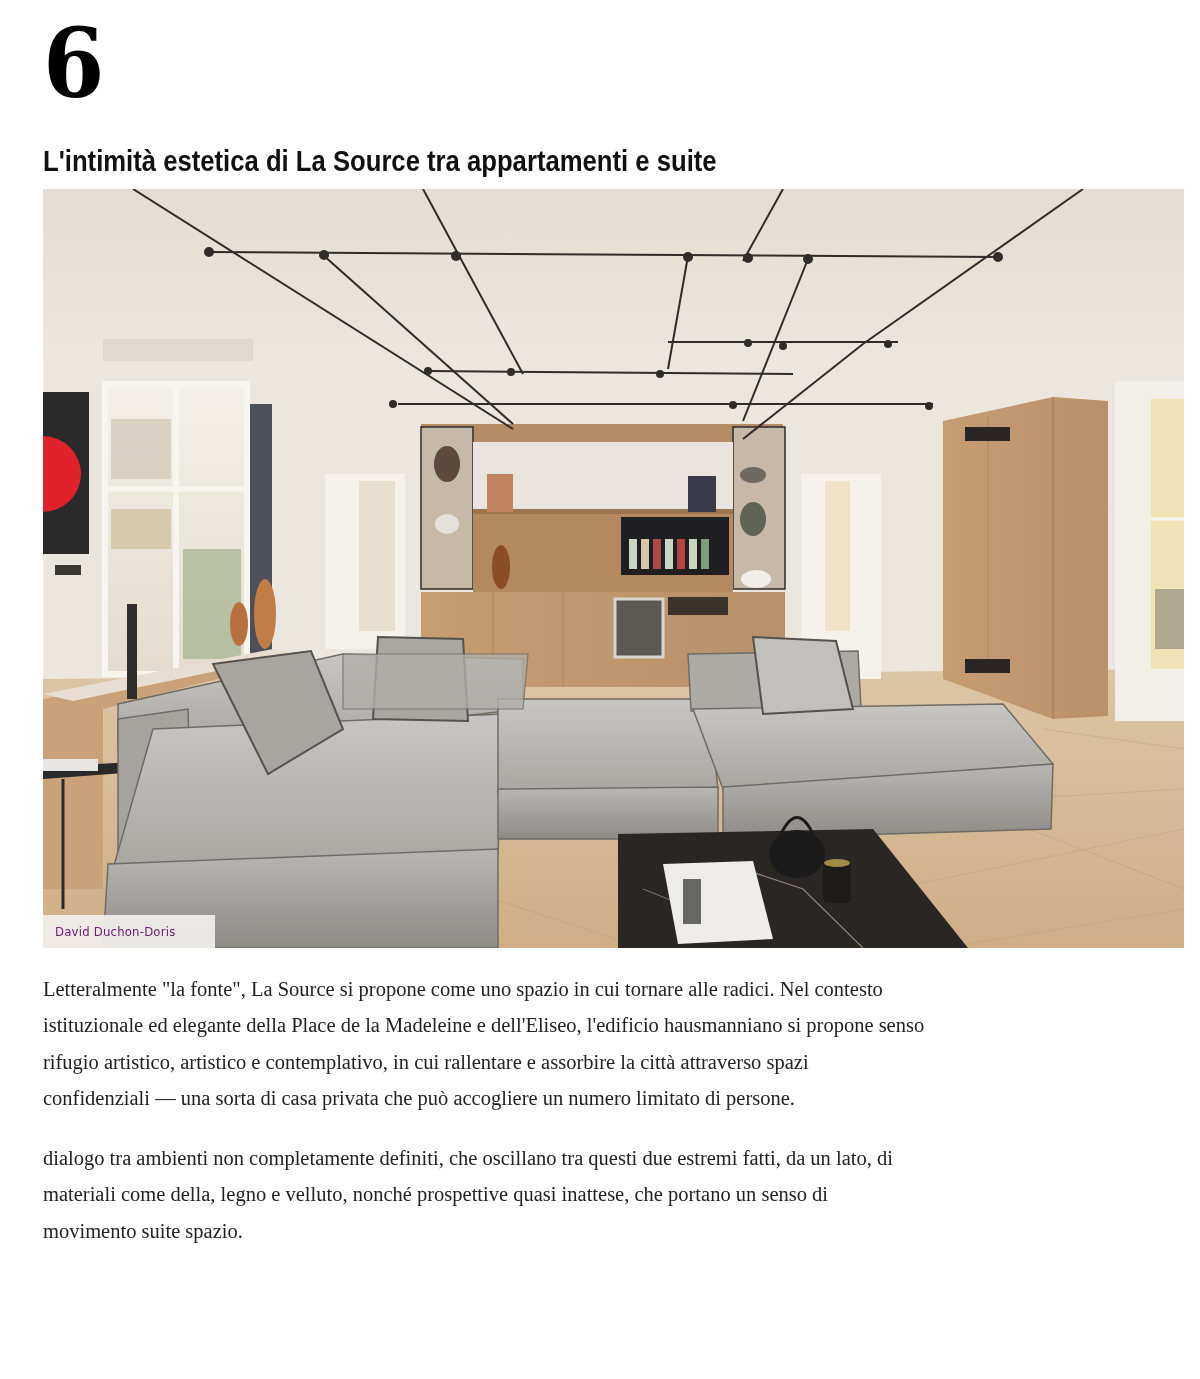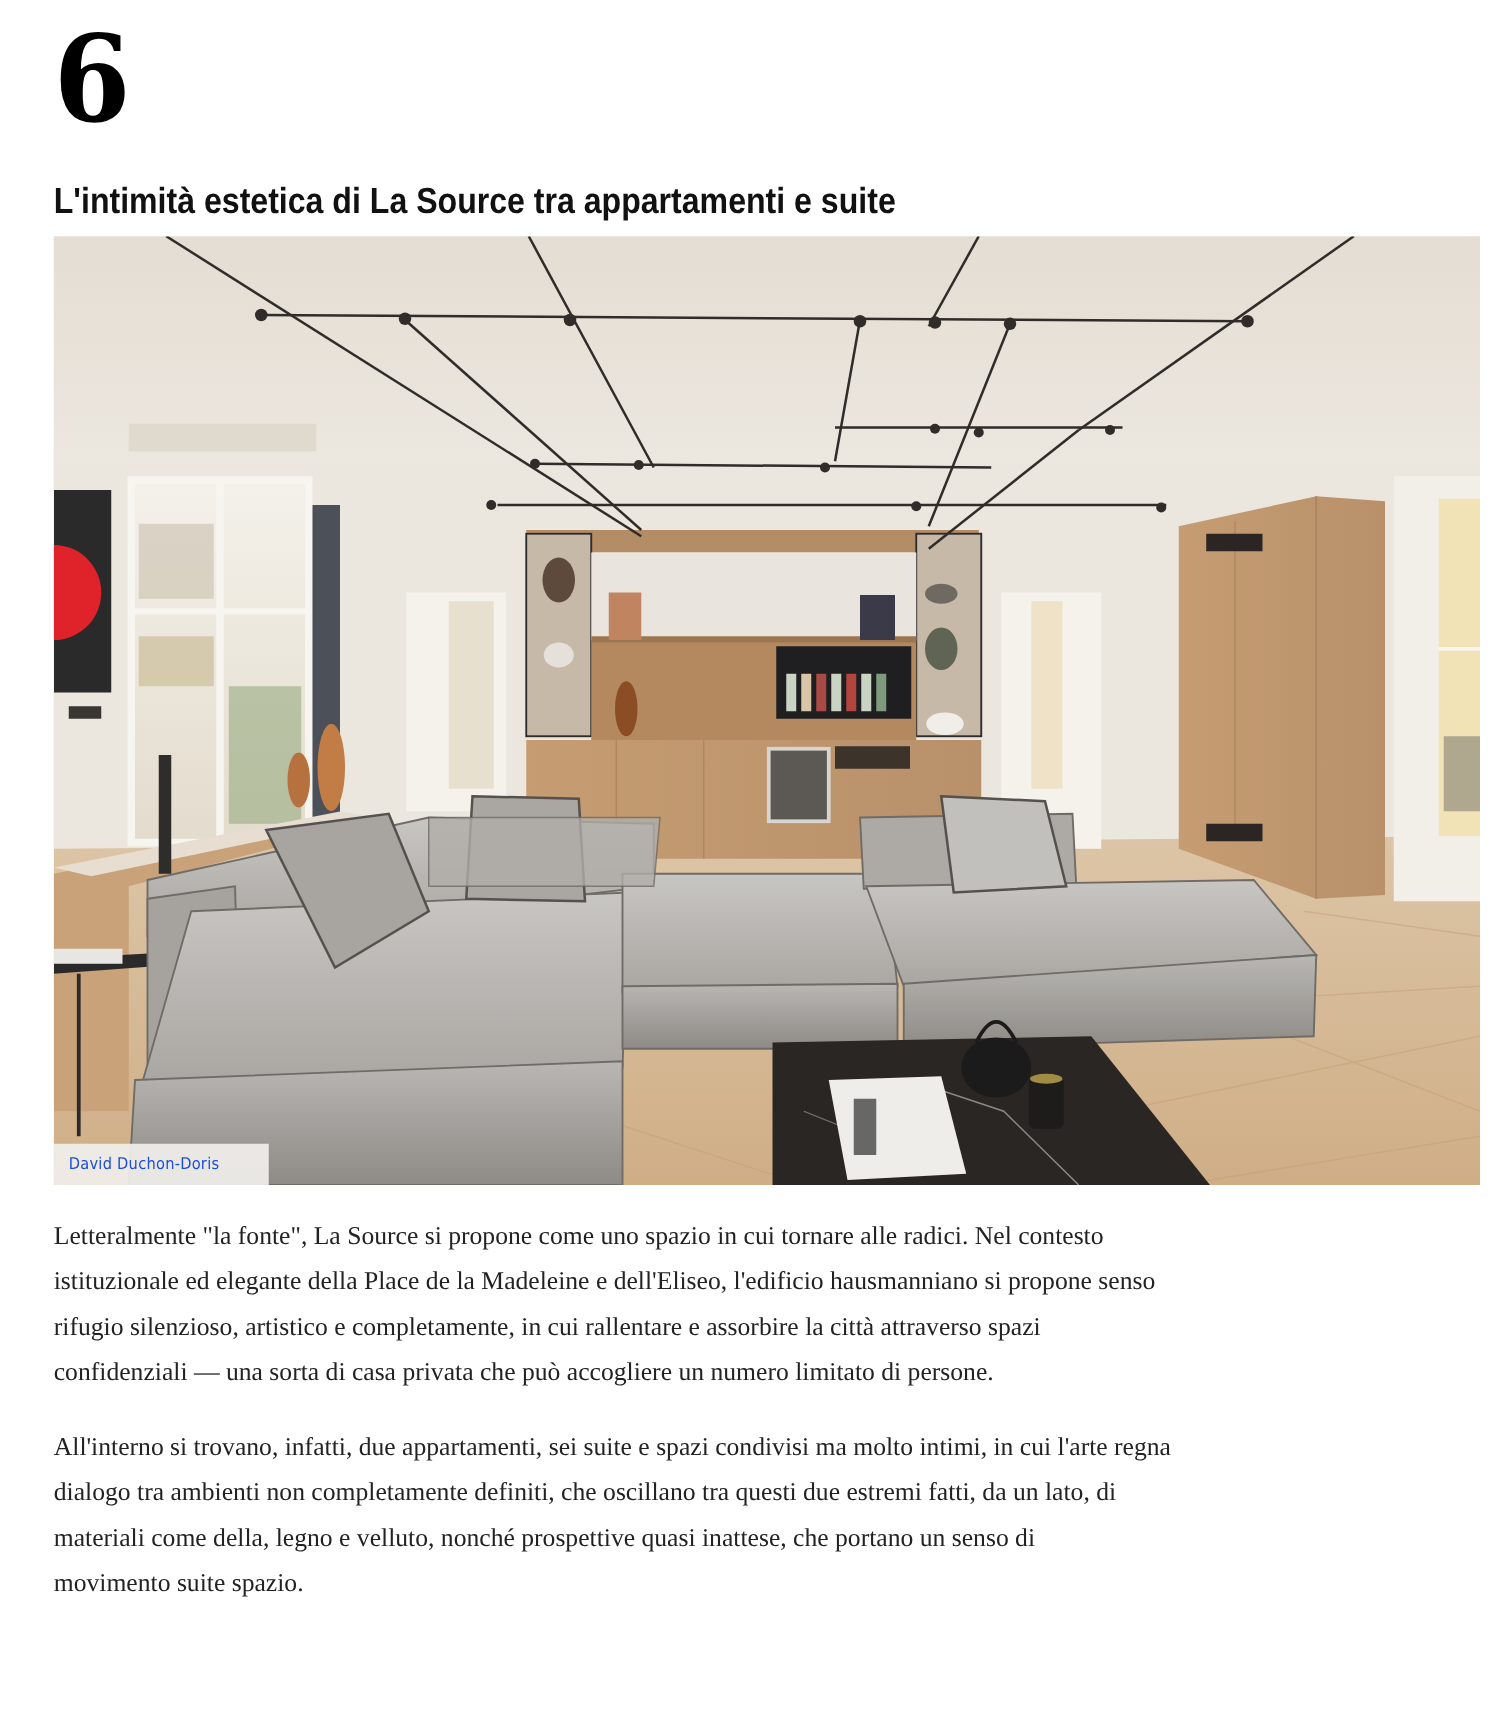--- a/index.html
+++ b/index.html
@@ -21,21 +21,21 @@
   }
   .figure {
     position: absolute; left: 0; top: 189px; width: 1141px; height: 759px;
     overflow: hidden; background: #e9e4dc;
   }
   .figure svg { display: block; width: 1141px; height: 759px; }
   .credit {
     position: absolute; left: 0; bottom: 0; width: 172px; height: 33px;
     background: rgba(240,238,235,0.93);
     font-family: "DejaVu Sans Condensed", "DejaVu Sans", sans-serif;
-    font-size: 13px; line-height: 33px; color: #1d4ed8;
+    font-size: 13px; line-height: 33px; color: #701a75;
     padding-left: 12px; box-sizing: border-box; white-space: nowrap;
     letter-spacing: 0.2px;
   }
   .body-text {
     position: absolute; left: 0; width: 1142px; margin: 0;
     font-family: "Liberation Serif", serif; font-size: 20.5px;
     line-height: 36.4px; color: #222;
   }
   .p1 { top: 971px; }
   .p2 { top: 1140px; }
@@ -231,24 +231,23 @@
       <rect x="780" y="672" width="28" height="42" rx="5" fill="#1d1c1b"></rect>
       <ellipse cx="794" cy="674" rx="13" ry="4" fill="#a08c45"></ellipse>
     </svg>
 
     <div class="credit">David Duchon-Doris</div>
   </div>
 
   <p class="body-text p1">
     <span class="line">Letteralmente "la fonte", La Source si propone come uno spazio in cui tornare alle radici. Nel contesto</span>
     <span class="line">istituzionale ed elegante della Place de la Madeleine e dell'Eliseo, l'edificio hausmanniano si propone senso</span>
-    <span class="line">rifugio silenzioso, artistico e completamente, in cui rallentare e assorbire la città attraverso spazi</span>
+    <span class="line">rifugio artistico, artistico e contemplativo, in cui rallentare e assorbire la città attraverso spazi</span>
     <span class="line">confidenziali — una sorta di casa privata che può accogliere un numero limitato di persone.</span>
   </p>
 
   <p class="body-text p2">
-    <span class="line">All'interno si trovano, infatti, due appartamenti, sei suite e spazi condivisi ma molto intimi, in cui l'arte regna</span>
     <span class="line">dialogo tra ambienti non completamente definiti, che oscillano tra questi due estremi fatti, da un lato, di</span>
     <span class="line">materiali come della, legno e velluto, nonché prospettive quasi inattese, che portano un senso di</span>
     <span class="line">movimento suite spazio.</span>
   </p>
 
 </div>
 
 </body></html>

